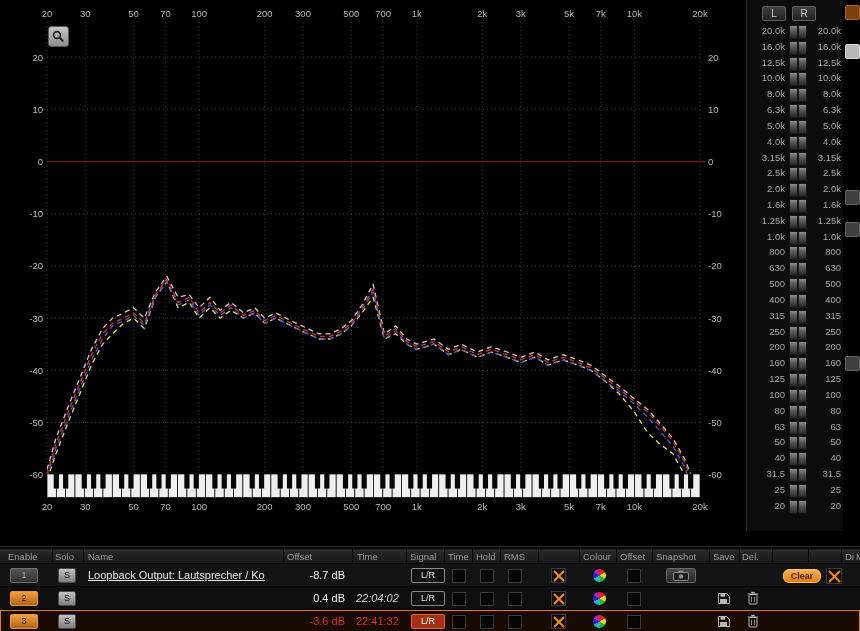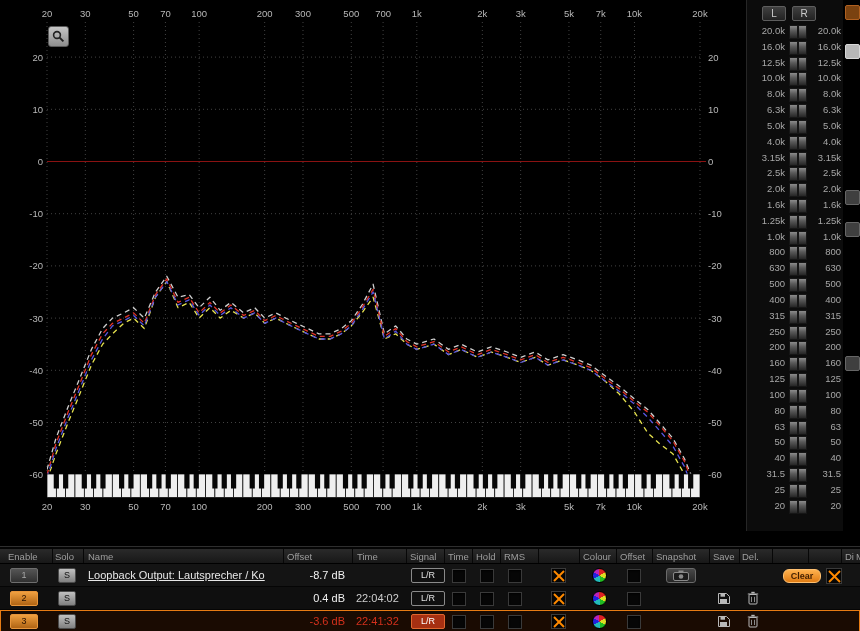--- a/index.html
+++ b/index.html
@@ -490,21 +490,21 @@
             <svg width="13" height="13" viewBox="0 0 13 13">
               <line x1="1" y1="1" x2="12" y2="12" stroke="#ff8a00" stroke-width="2"></line>
               <line x1="12" y1="1" x2="1" y2="12" stroke="#ff8a00" stroke-width="2"></line>
             </svg>
           </div>
         </div>
         <div class="trow" style="top: 40px; background: rgb(15, 15, 15);">
           <div class="btn-index orange" style="left: 10px; top: 4px; width: 26px; height: 13px; line-height: 13px;">2</div>
           <div class="btn-bevel" style="left: 58px; top: 4px; width: 16px; height: 13px; line-height: 13px;">S</div>
           <div class="cell-offset" style="color: rgb(242, 242, 242);">0.4 dB</div>
-          <div class="cell-time" style="color: rgb(207, 207, 207);">22:04:02</div>
+          <div class="cell-time" style="color: rgb(207, 207, 207); font-style: italic;">22:04:02</div>
           <div class="btn-signal">L/R</div>
           <div class="checkbox" style="left: 452px; top: 5px;"></div>
           <div class="checkbox" style="left: 480px; top: 5px;"></div>
           <div class="checkbox" style="left: 508px; top: 5px;"></div>
           <div class="checkbox" style="left: 551px; top: 4px; width: 13px; height: 13px;">
             <svg width="12" height="12" viewBox="0 0 12 12">
               <line x1="1" y1="1" x2="11" y2="11" stroke="#ff8a00" stroke-width="2"></line>
               <line x1="11" y1="1" x2="1" y2="11" stroke="#ff8a00" stroke-width="2"></line>
             </svg>
           </div>

